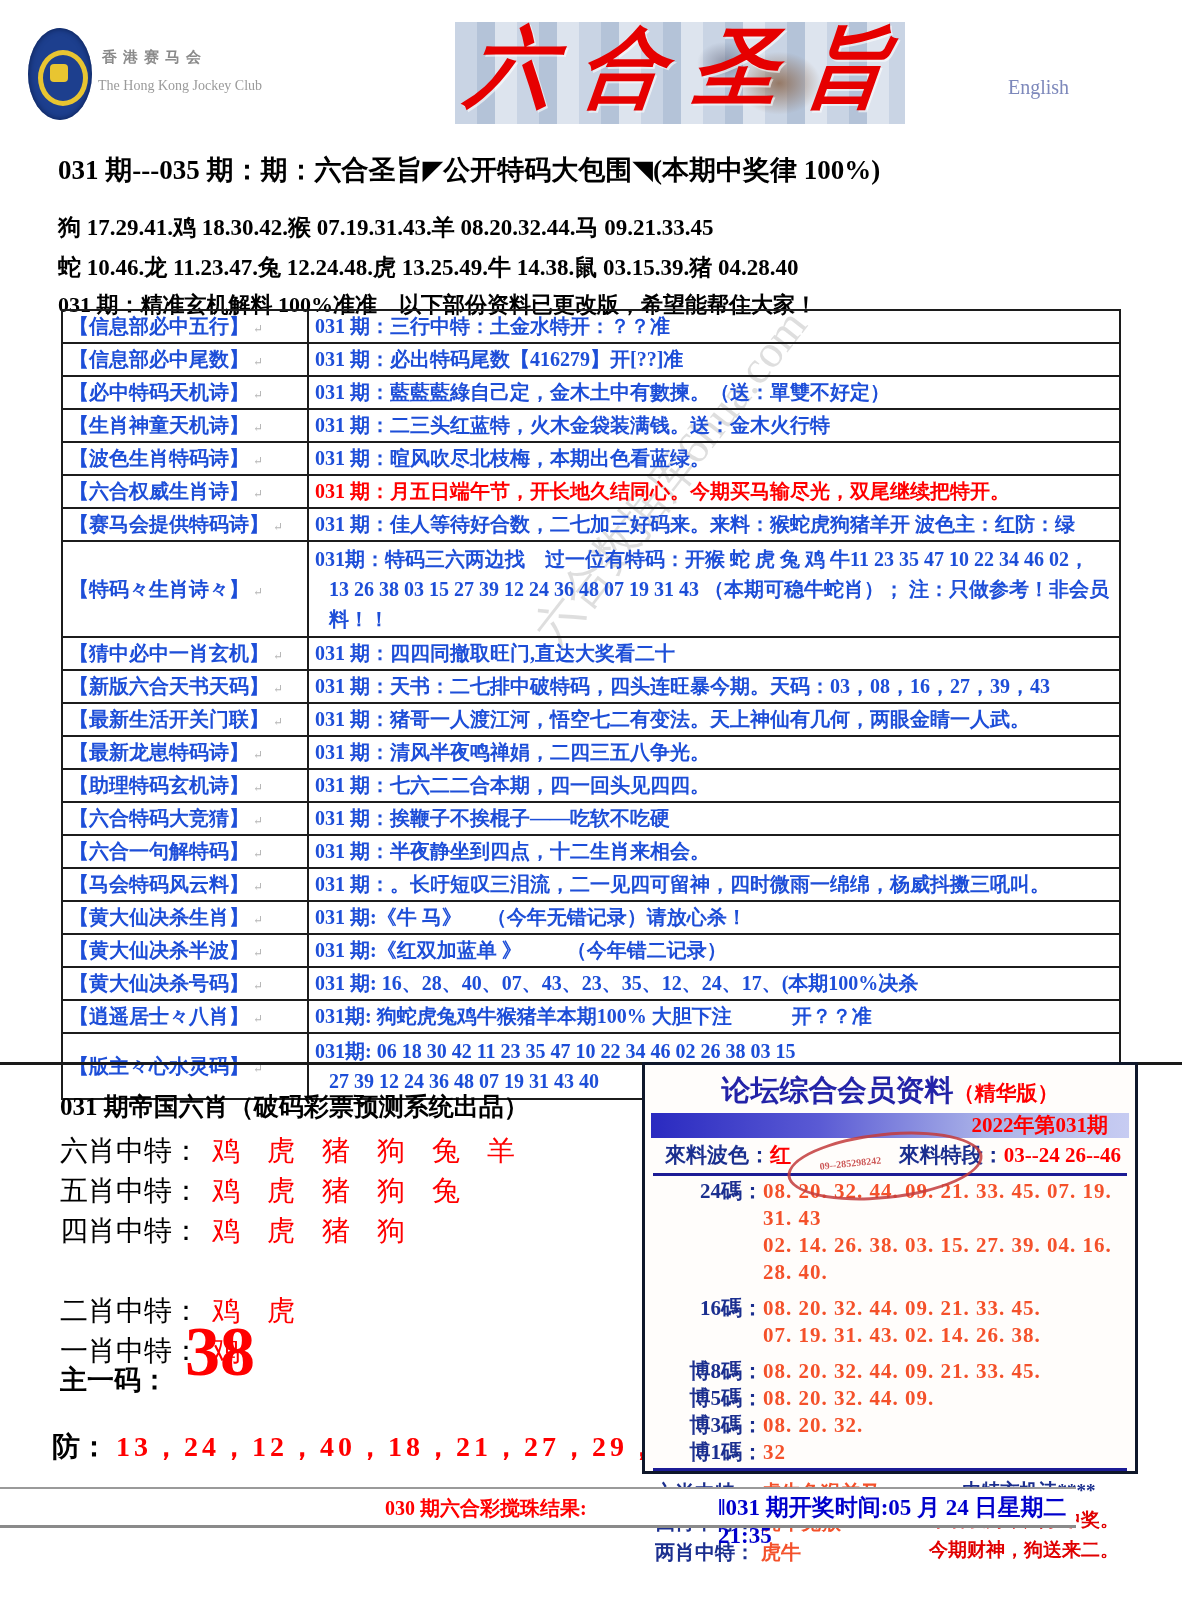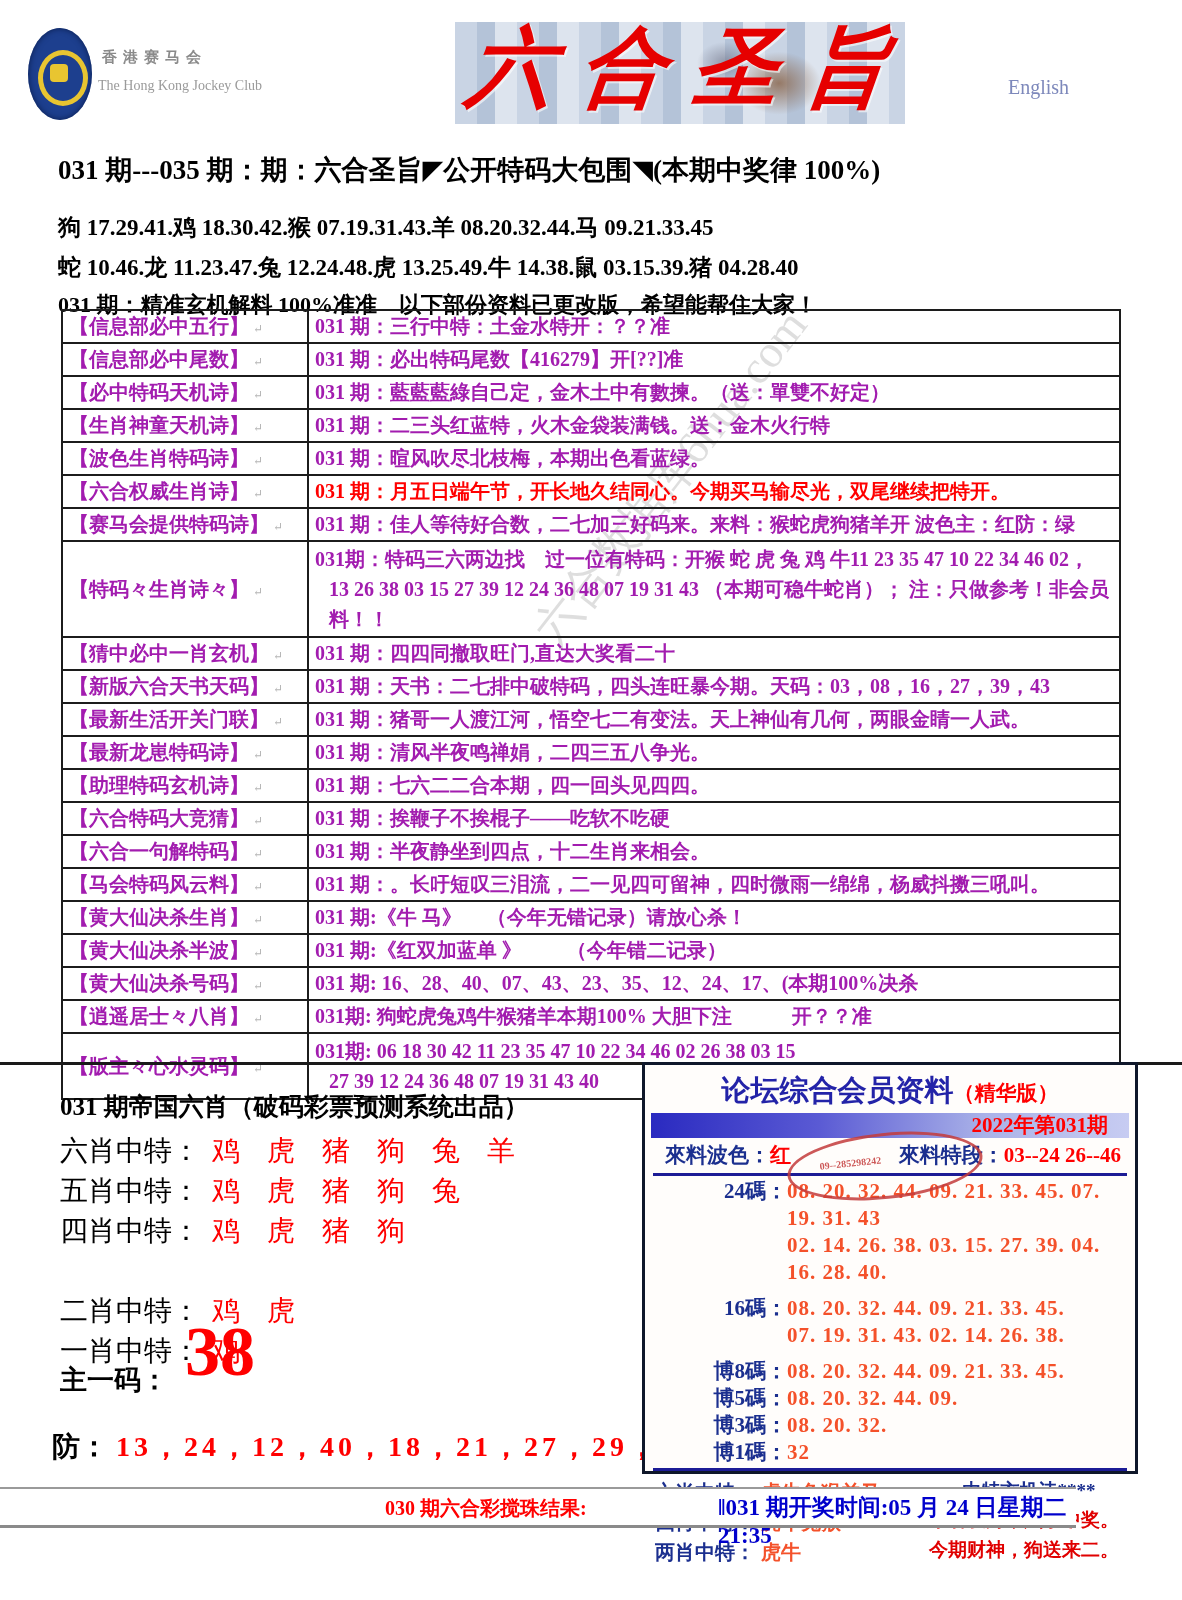--- a/index.html
+++ b/index.html
@@ -24,21 +24,21 @@
           text-shadow:2px 2px 0 rgba(255,255,255,.6);white-space:nowrap;}
   .english{position:absolute;left:1008px;top:76px;font-size:20px;color:#7d88bb;cursor:pointer;}
 
   .headline{position:absolute;left:58px;top:152px;font-size:27px;font-weight:bold;color:#000;}
   .zline{position:absolute;left:58px;font-size:23px;font-weight:bold;color:#000;}
   .z1{top:212px}.z2{top:252px}
   .notice{position:absolute;left:58px;top:290px;font-size:22px;font-weight:bold;color:#000;white-space:pre;}
 
   
   table.main{position:absolute;left:61px;top:309px;width:1060px;border-collapse:collapse;table-layout:fixed;}
-  table.main td{border:2px solid #1c1c1c;font-size:20px;font-weight:bold;color:#a21caf;
+  table.main td{border:2px solid #1c1c1c;font-size:20px;font-weight:bold;color:#1d4ed8;
                 padding:2px 6px;vertical-align:middle;}
   td.lbl{width:232px;white-space:nowrap;}
   td.lbl::after{content:"↵";color:#b5b5b5;font-size:12px;margin-left:4px;font-weight:normal;}
   td.ctn{padding-left:12px;}
   tr.r1 td.ctn > div{line-height:30px;}
   tr.red td.ctn{color:#f00;}
   tr td .line2{padding-left:14px;}
 
   .sep-line{position:absolute;left:0;top:1062px;width:1182px;border-top:3px solid #1a1a1a;}
 
@@ -54,21 +54,21 @@
   
   .mbox{position:absolute;left:642px;top:1062px;width:490px;height:406px;border:3px solid #0f172a;background:#fffdfb;}
   .mb-title{ text-align:center;margin-top:6px;font-size:29px;font-weight:bold;color:#2323a8;white-space:nowrap;}
   .mb-title .suffix{color:#f00;font-size:21px;}
   .mb-bar{height:25px;margin:2px 6px 0 6px;background:linear-gradient(90deg,#2a2ac0 0%,#5a5ad4 35%,#aab2e8 70%,#c7ccf2 100%);
           text-align:right;}
   .mb-bar span{color:#f00;font-weight:bold;font-size:21px;line-height:25px;padding-right:21px;}
   .mb-info{display:flex;justify-content:space-between;padding:3px 14px 2px 20px;font-size:21px;font-weight:bold;color:#1b2f8f;white-space:nowrap;}
   .mb-info .red{color:#f00;}
   .mb-hr{border-top:3px solid #1c1c96;margin:2px 8px;}
-  .code-row{display:flex;font-size:21px;font-weight:bold;line-height:27px;padding-left:24px;}
+  .code-row{display:flex;font-size:21px;font-weight:bold;line-height:27px;}
   .code-row .cl{width:118px;text-align:right;color:#1b2f8f;flex:none;}
   .code-row .cv{color:#f4512a;letter-spacing:1px;}
   .code-gap{height:9px;}
   .mb-bottom{display:flex;padding:4px 6px 0 10px;}
   .mb-sx{flex:1;}
   .sx-row{font-size:20px;font-weight:bold;color:#1b2f8f;line-height:30px;white-space:nowrap;}
   .sx-row .v{color:#f4512a;margin-left:6px;}
   .mb-poem{width:200px;flex:none;}
   .poem-t{font-size:19px;font-weight:bold;color:#1b2f8f;text-align:center;line-height:28px;}
   .poem-l{font-size:19px;font-weight:bold;color:#e00000;line-height:30px;white-space:nowrap;}

